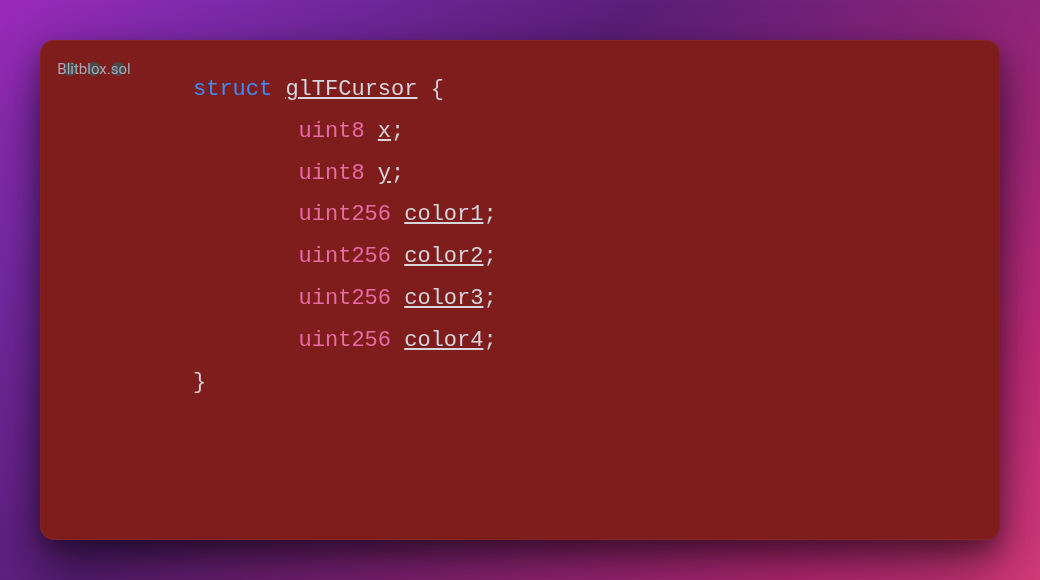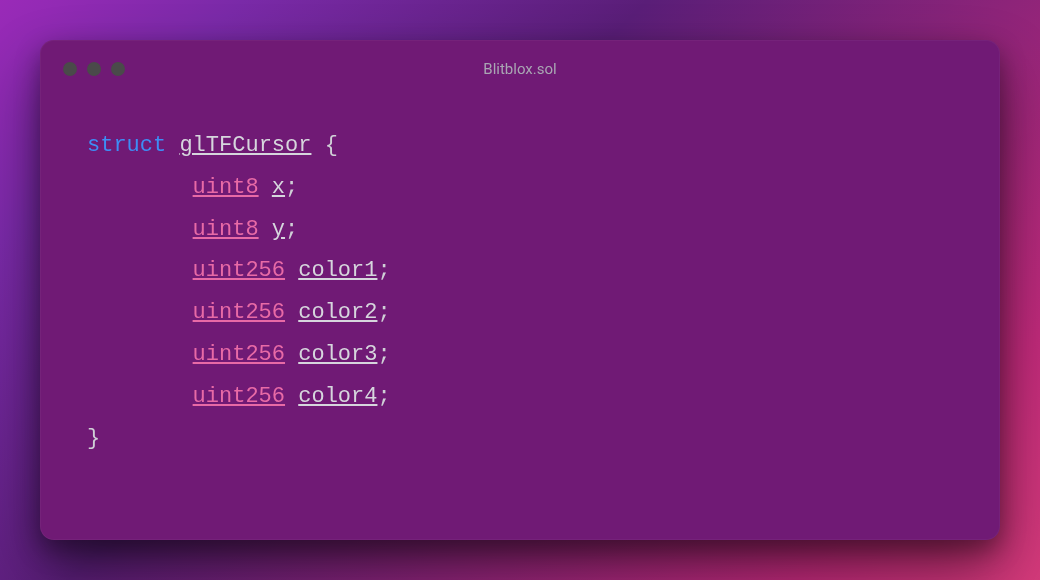--- a/index.html
+++ b/index.html
@@ -7,26 +7,26 @@
   body {
     background: linear-gradient(135deg, #9a2ab8 0%, #7a2aa8 15%, #5a1e78 40%, #c02a7a 85%, #d43a7a 100%);
     display: flex;
     align-items: center;
     justify-content: center;
     font-family: ui-monospace, "SF Mono", Menlo, Consolas, "Liberation Mono", monospace;
   }
   .window {
     width: 960px;
     height: 500px;
-    background: #701a75;
+    background: #7f1d1d;
     border-radius: 14px;
     border: 1px solid rgba(255,255,255,0.04);
     box-shadow: 0 30px 60px rgba(0,0,0,0.45), 0 10px 25px rgba(0,0,0,0.35);
     display: flex;
-    flex-direction: column;
+    flex-direction: row;
     overflow: hidden;
   }
   .titlebar {
     position: relative;
     height: 56px;
     display: flex;
     align-items: center;
     padding: 0 22px;
     flex-shrink: 0;
   }
@@ -55,21 +55,21 @@
     overflow: hidden;
   }
   pre.code {
     font-family: ui-monospace, "SF Mono", Menlo, Consolas, "Liberation Mono", monospace;
     font-size: 22px;
     line-height: 1.9;
     color: #d6d6dd;
     white-space: pre;
   }
   .tok-keyword { color: #3d8df5; }
-  .tok-type    { color: #e86aa6; text-decoration: underline; }
+  .tok-type    { color: #e86aa6; }
   .tok-ident   { color: #d6d6dd; text-decoration: underline; }
   .tok-punct   { color: #cfcfd6; }
   .pad { display: inline-block; width: 8ch; }
 </style>
 </head>
 <body>
 
 <div class="window">
   <div class="titlebar">
     <div class="traffic-lights">

